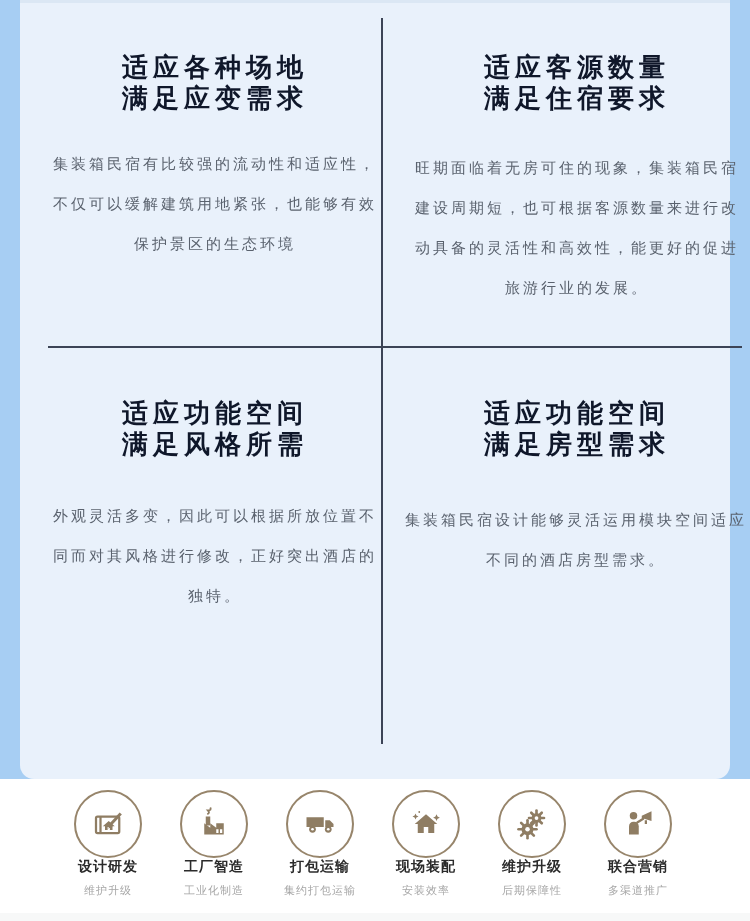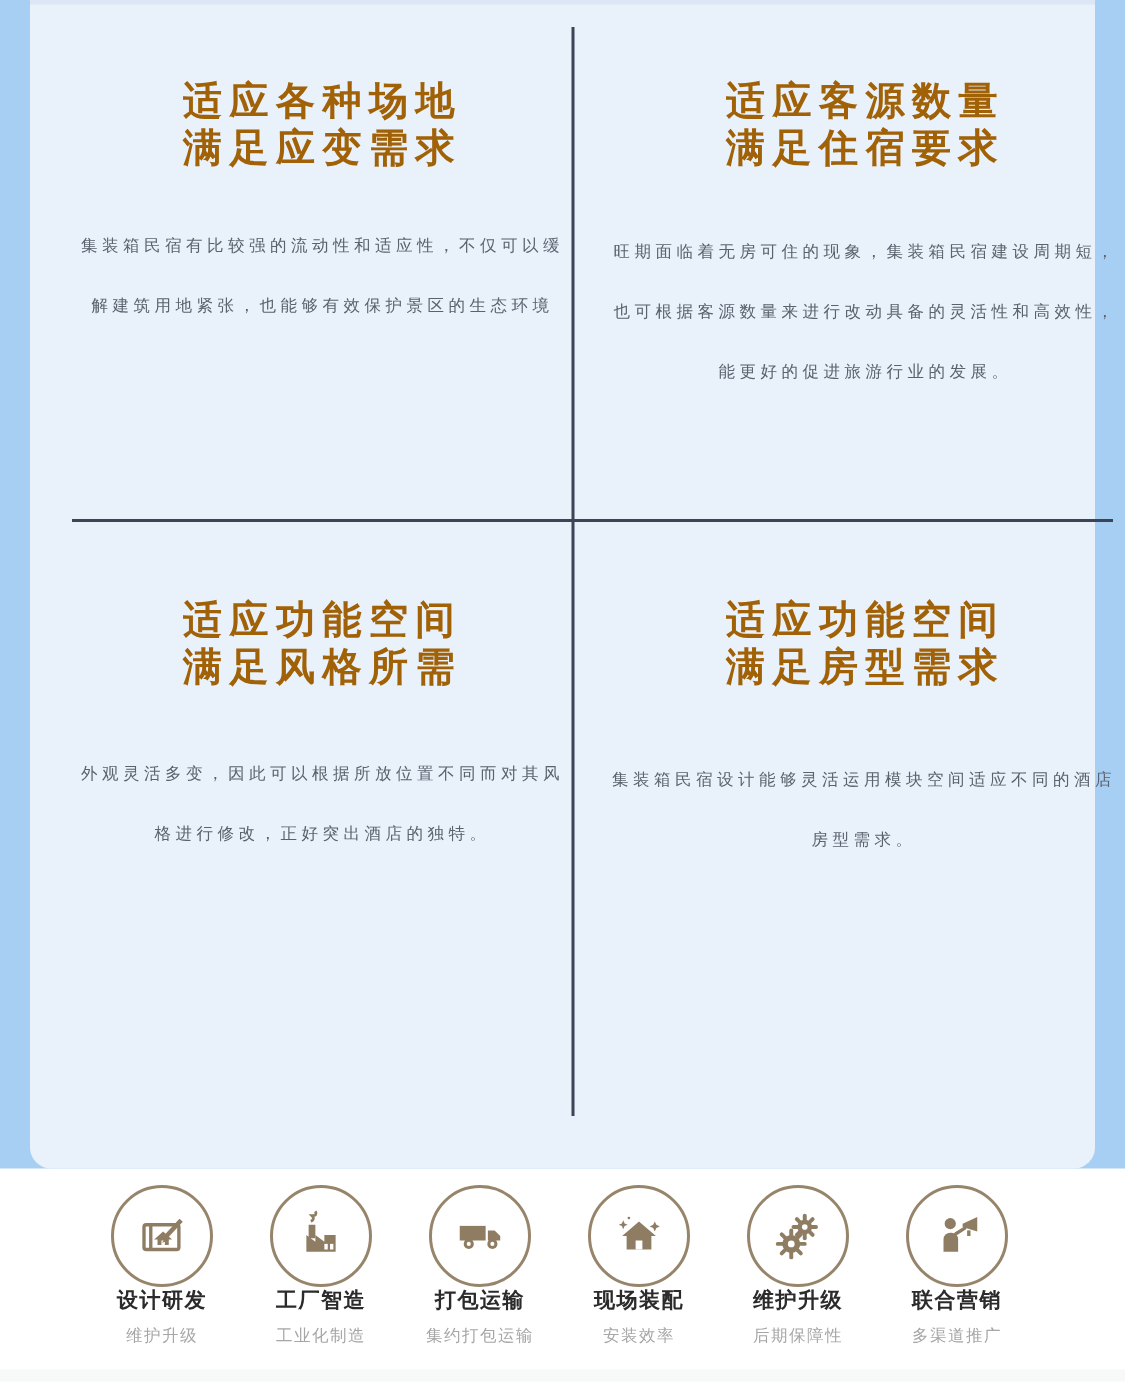--- a/index.html
+++ b/index.html
@@ -10,22 +10,22 @@
   .panel-wrap{position:absolute;left:0;top:0;width:750px;height:779px;background:#a7cef3;}
   .panel{position:absolute;left:20px;top:0;width:710px;height:779px;background:#e9f1fb;
          border-radius:0 0 14px 14px;box-shadow:inset 0 3px 0 #dbe7f4;}
 
   
   .v-line{position:absolute;left:361px;top:18px;width:2px;height:726px;background:#3c4456;}
   .h-line{position:absolute;left:28px;top:346px;width:694px;height:2px;background:#3c4456;}
 
   .quad{position:absolute;}
   .q-title{font-weight:bold;font-size:26px;line-height:31px;letter-spacing:5px;
-           color:#a16207;text-align:center;}
-  .q-body{font-size:11px;line-height:40px;letter-spacing:3px;color:#5a626e;text-align:center;}
+           color:#0f172a;text-align:center;}
+  .q-body{font-size:15px;line-height:40px;letter-spacing:3px;color:#5a626e;text-align:center;}
 
   .q1{left:28px;top:52px;width:334px;}
   .q1b{left:30px;top:144px;width:330px;}
   .q2{left:392px;top:52px;width:330px;}
   .q2b{left:387px;top:148px;width:340px;}
   .q3{left:28px;top:398px;width:334px;}
   .q3b{left:30px;top:496px;width:330px;}
   .q4{left:392px;top:398px;width:330px;}
   .q4b{left:384px;top:500px;width:344px;}
 

